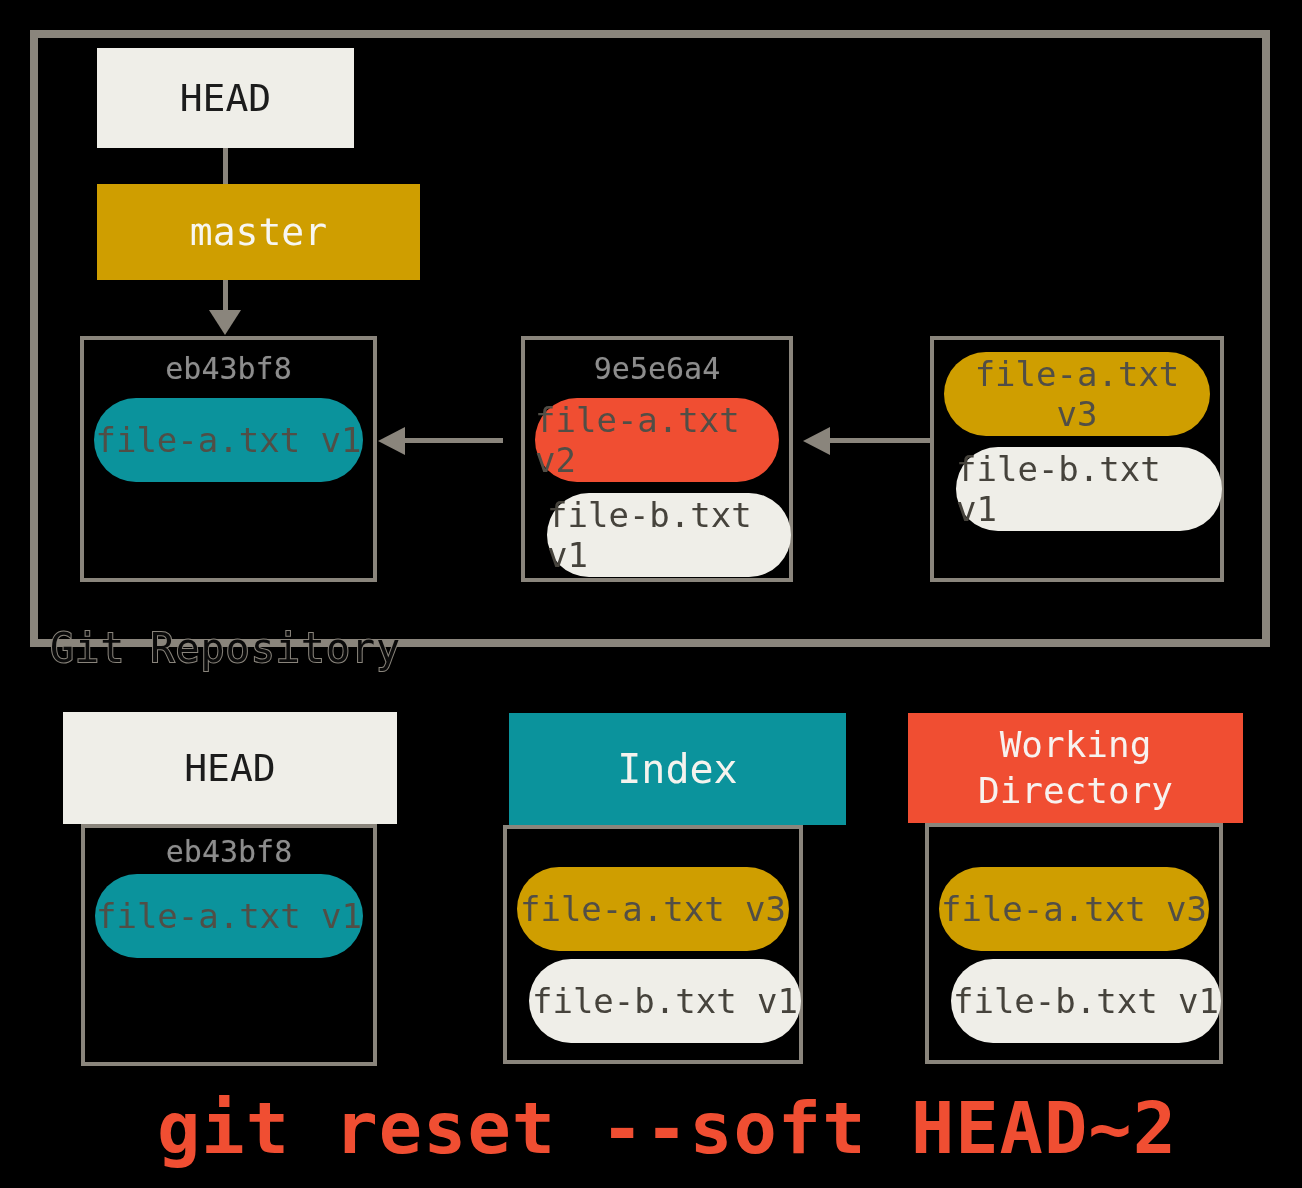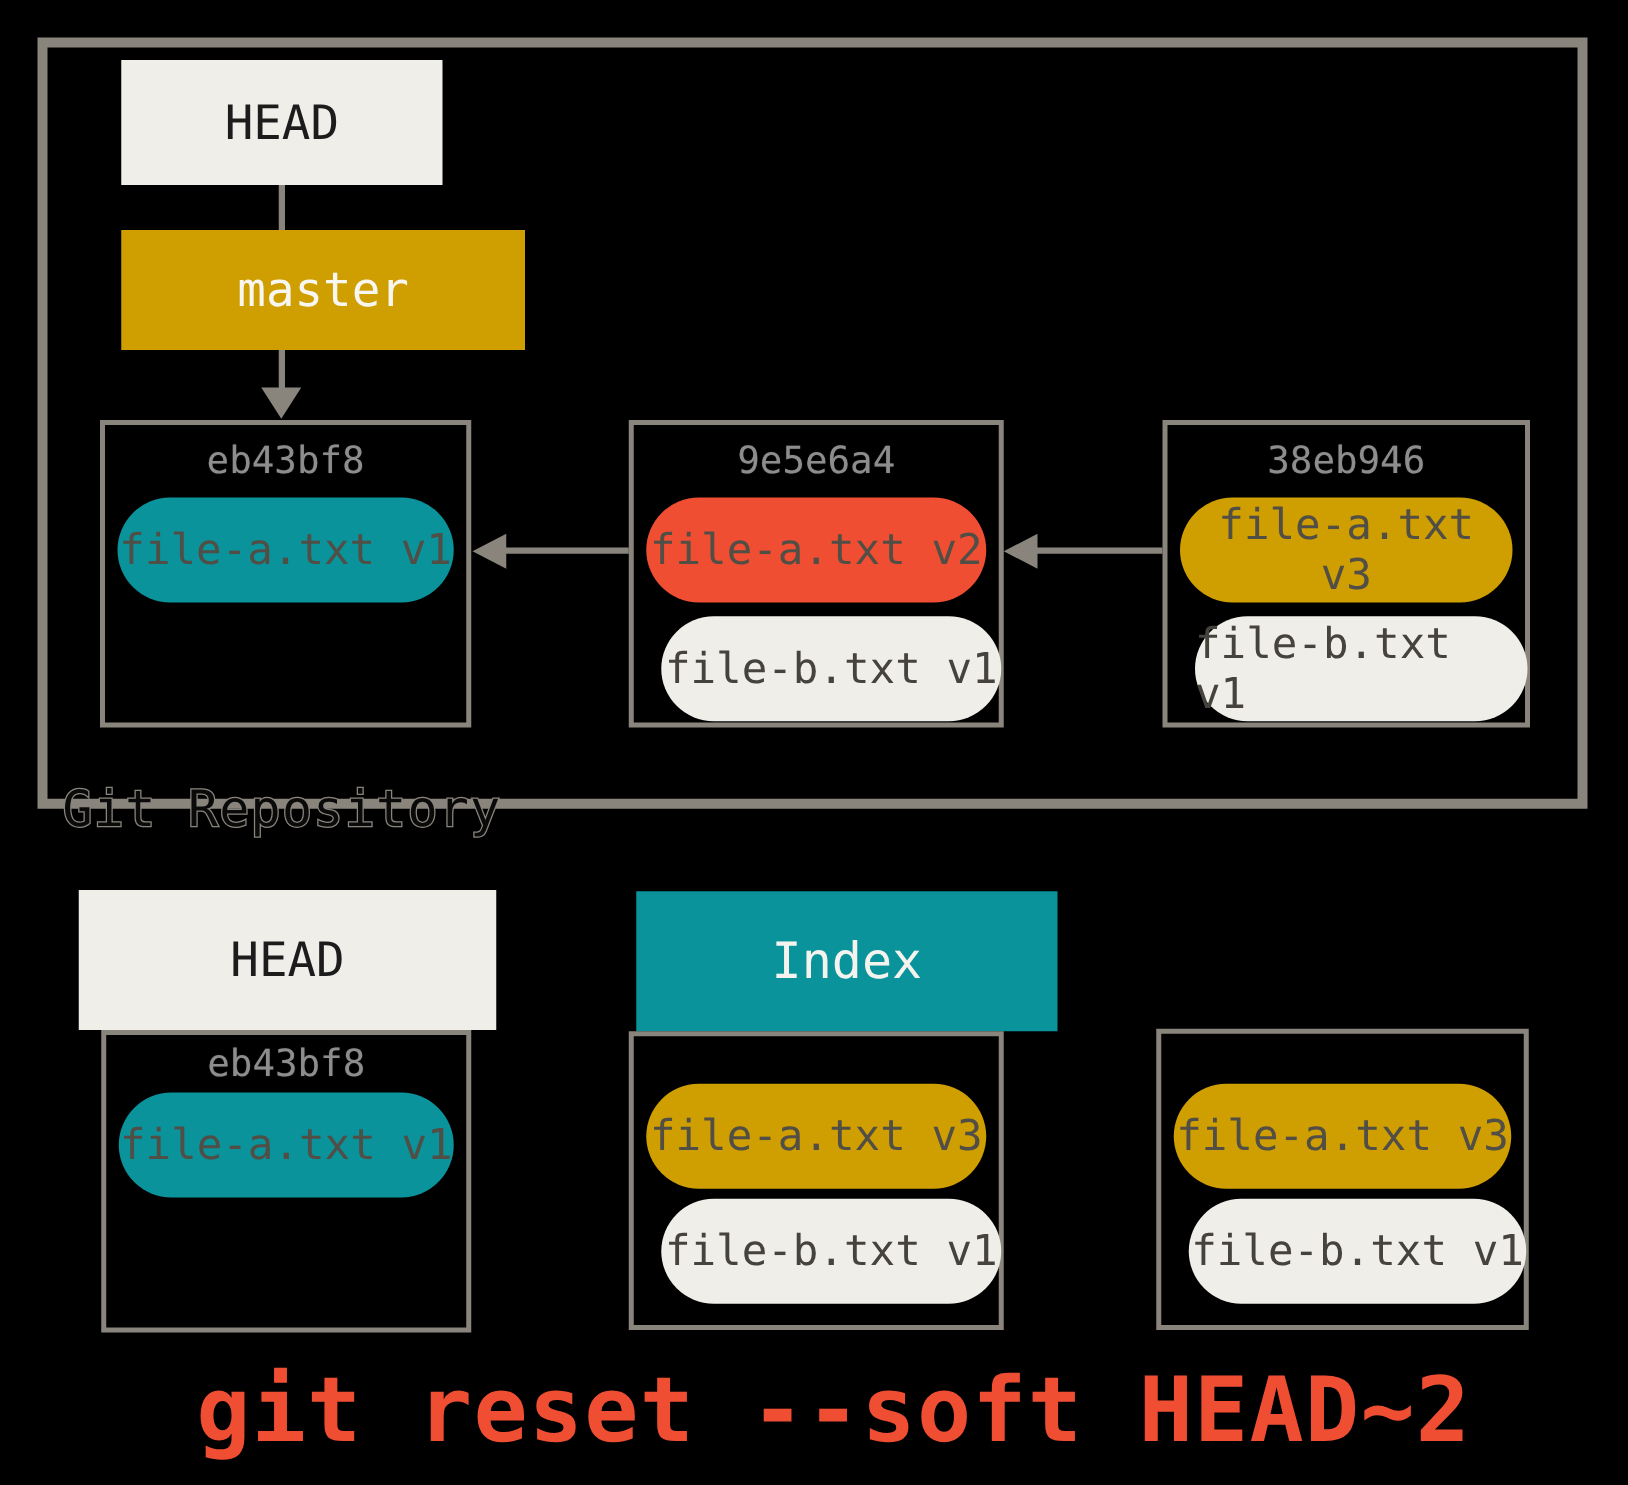--- a/index.html
+++ b/index.html
@@ -57,21 +57,21 @@
     border-left:16px solid transparent;
     border-right:16px solid transparent;
     border-top:25px solid var(--border);
   }
   .ah-master{left:209px;top:310px;}
   .commit-box{
     top:336px;height:246px;
     border:4px solid var(--border);
   }
   .commit-1{left:80px;width:297px;}
-  .commit-2{left:503px;width:300px;}
+  .commit-2{left:521px;width:272px;}
   .commit-3{left:930px;width:294px;}
   .commit-hash{
     padding-top:12px;
     text-align:center;
     font-size:30px;line-height:34px;
     color:var(--hash-text);
     text-shadow:0 0 1px #3a3a3a;
   }
   .pill{
     height:84px;border-radius:42px;
@@ -153,21 +153,20 @@
     <div class="commit-hash">9e5e6a4</div>
     <div class="pill pill-red">
       <span>file-a.txt v2</span>
     </div>
     <div class="pill pill-white">
       <span>file-b.txt v1</span>
     </div>
   </div>
 
   <div class="abs commit-box commit-3">
-    <div class="commit-hash">38eb946</div>
     <div class="pill pill-gold">
       <span>file-a.txt v3</span>
     </div>
     <div class="pill pill-white">
       <span>file-b.txt v1</span>
     </div>
   </div>
 
   <div class="abs arrow-left a1-head"></div>
   <div class="abs hline a1-line"></div>
@@ -189,20 +188,23 @@
   </div>
   <div class="abs area-body body-index">
     <div class="pill pill-gold">
       <span>file-a.txt v3</span>
     </div>
     <div class="pill pill-white">
       <span>file-b.txt v1</span>
     </div>
   </div>
 
+  <div class="abs area-header hdr-wd">
+    <span>Working Directory</span>
+  </div>
   <div class="abs area-body body-wd">
     <div class="pill pill-gold">
       <span>file-a.txt v3</span>
     </div>
     <div class="pill pill-white">
       <span>file-b.txt v1</span>
     </div>
   </div>
 
   <div class="abs caption">git reset --soft HEAD~2</div>

